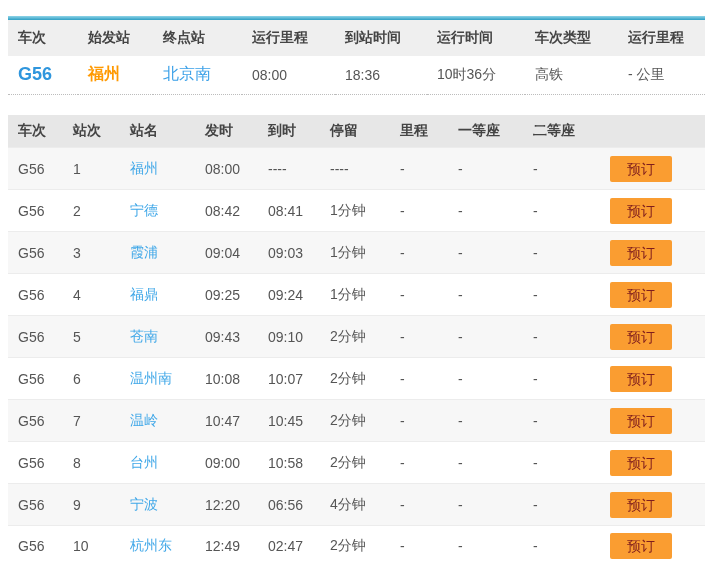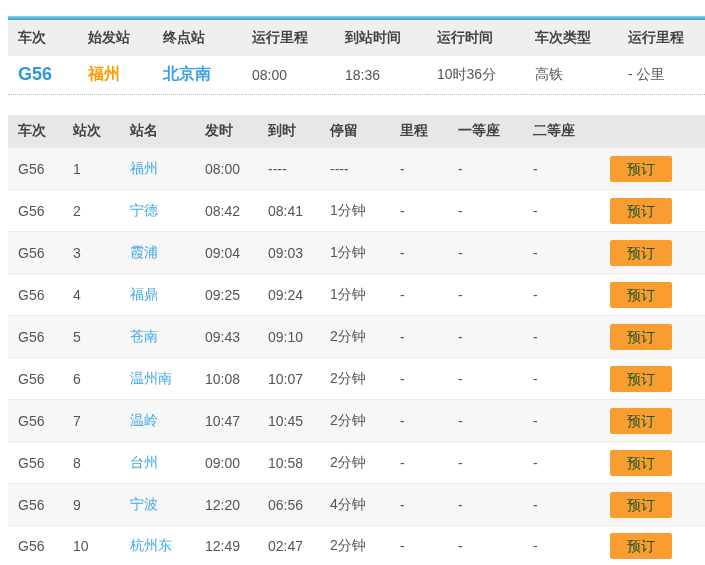--- a/index.html
+++ b/index.html
@@ -51,21 +51,21 @@
     text-decoration: none;
   }
   .origin {
     font-size: 16px;
     font-weight: bold;
     color: #f90;
     text-decoration: none;
   }
   .terminal {
     font-size: 16px;
-    font-weight: bold;
+    font-weight: normal;
     color: #3aa0e8;
     text-decoration: none;
   }
   
   .stops-block { margin-top: 20px; }
   .stops thead th {
     background: #e7e7e7;
     height: 33px;
     font-weight: bold;
     color: #444;
@@ -85,21 +85,21 @@
     cursor: pointer;
   }
   .book-btn {
     display: inline-block;
     width: 62px;
     height: 26px;
     line-height: 26px;
     padding: 0;
     text-align: center;
     background: #fa9d31;
-    color: #14532d;
+    color: #7f1d1d;
     font-size: 14px;
     border: 0;
     border-radius: 2px;
     cursor: pointer;
     font-family: "Liberation Sans", "DejaVu Sans", sans-serif;
   }
 </style>
 </head>
 <body>
 

